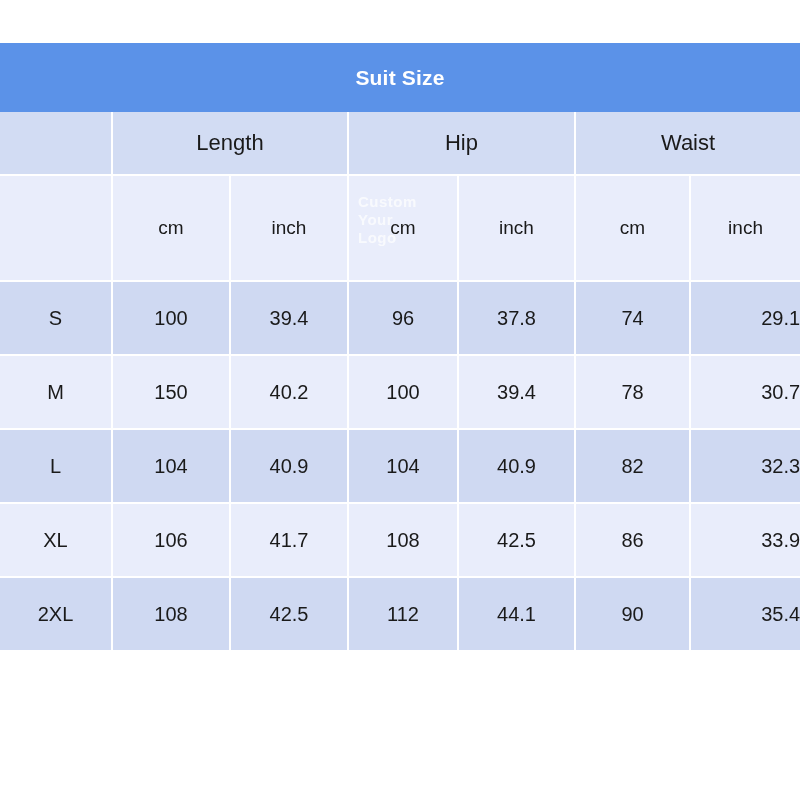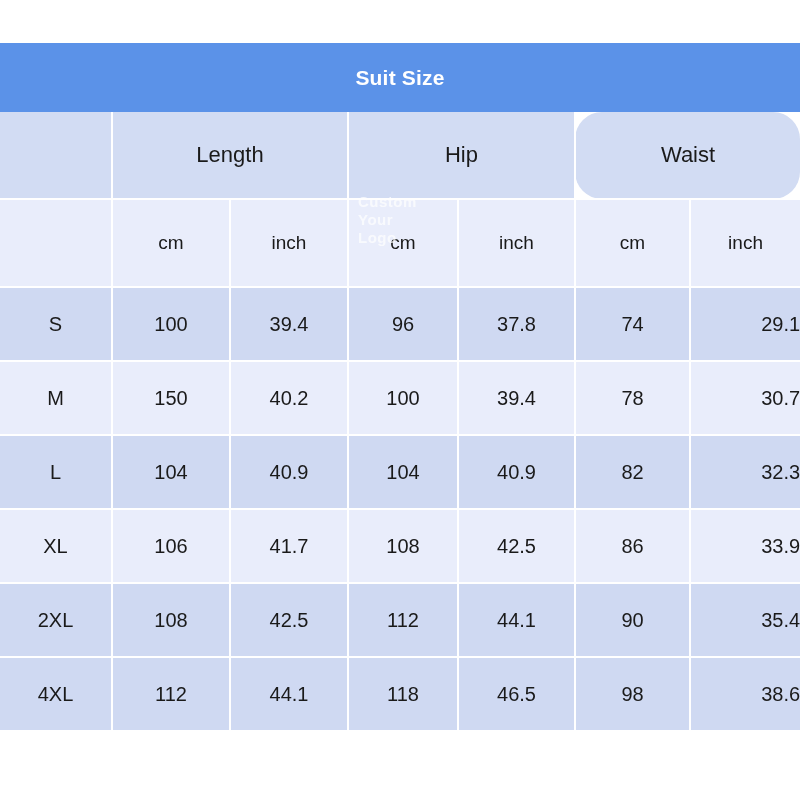--- a/index.html
+++ b/index.html
@@ -56,35 +56,35 @@
     letter-spacing: 0.2px;
   }
 
   .group-row th {
     background: #d2dcf3;
     color: #1a1a1a;
     font-size: 22px;
     font-weight: normal;
     text-align: center;
     height: 62px;
-    padding: 12px;
+    padding: 0;
     border-right: 2px solid #ffffff;
     border-bottom: 2px solid #ffffff;
     margin-left: 13px;
   }
-  .group-row th:last-child { border-right: none; border-radius: 27px; }
+  .group-row th:last-child { border-right: none; }
 
   .unit-row th {
     background: #e9edfb;
     color: #1a1a1a;
     font-size: 19px;
     font-weight: normal;
     text-align: center;
     height: 70px;
-    padding: 8px;
+    padding: 17px;
     border-right: 2px solid #ffffff;
     border-bottom: 2px solid #ffffff;
     position: relative;
   }
   .unit-row th:last-child { border-right: none; }
 
   tbody tr td {
     font-size: 20px;
     color: #1a1a1a;
     text-align: center;
@@ -191,29 +191,20 @@
         </tr>
         <tr class="row-odd">
           <td>2XL</td>
           <td>108</td>
           <td>42.5</td>
           <td>112</td>
           <td>44.1</td>
           <td>90</td>
           <td>35.4</td>
         </tr>
-        <tr class="row-odd">
-          <td>4XL</td>
-          <td>112</td>
-          <td>44.1</td>
-          <td>118</td>
-          <td>46.5</td>
-          <td>98</td>
-          <td>38.6</td>
-        </tr>
       </tbody>
     </table>
   </div>
 
   <div class="watermark">
     <span>Custom</span>
     <span>Your</span>
     <span>Logo</span>
   </div>
 </div>

